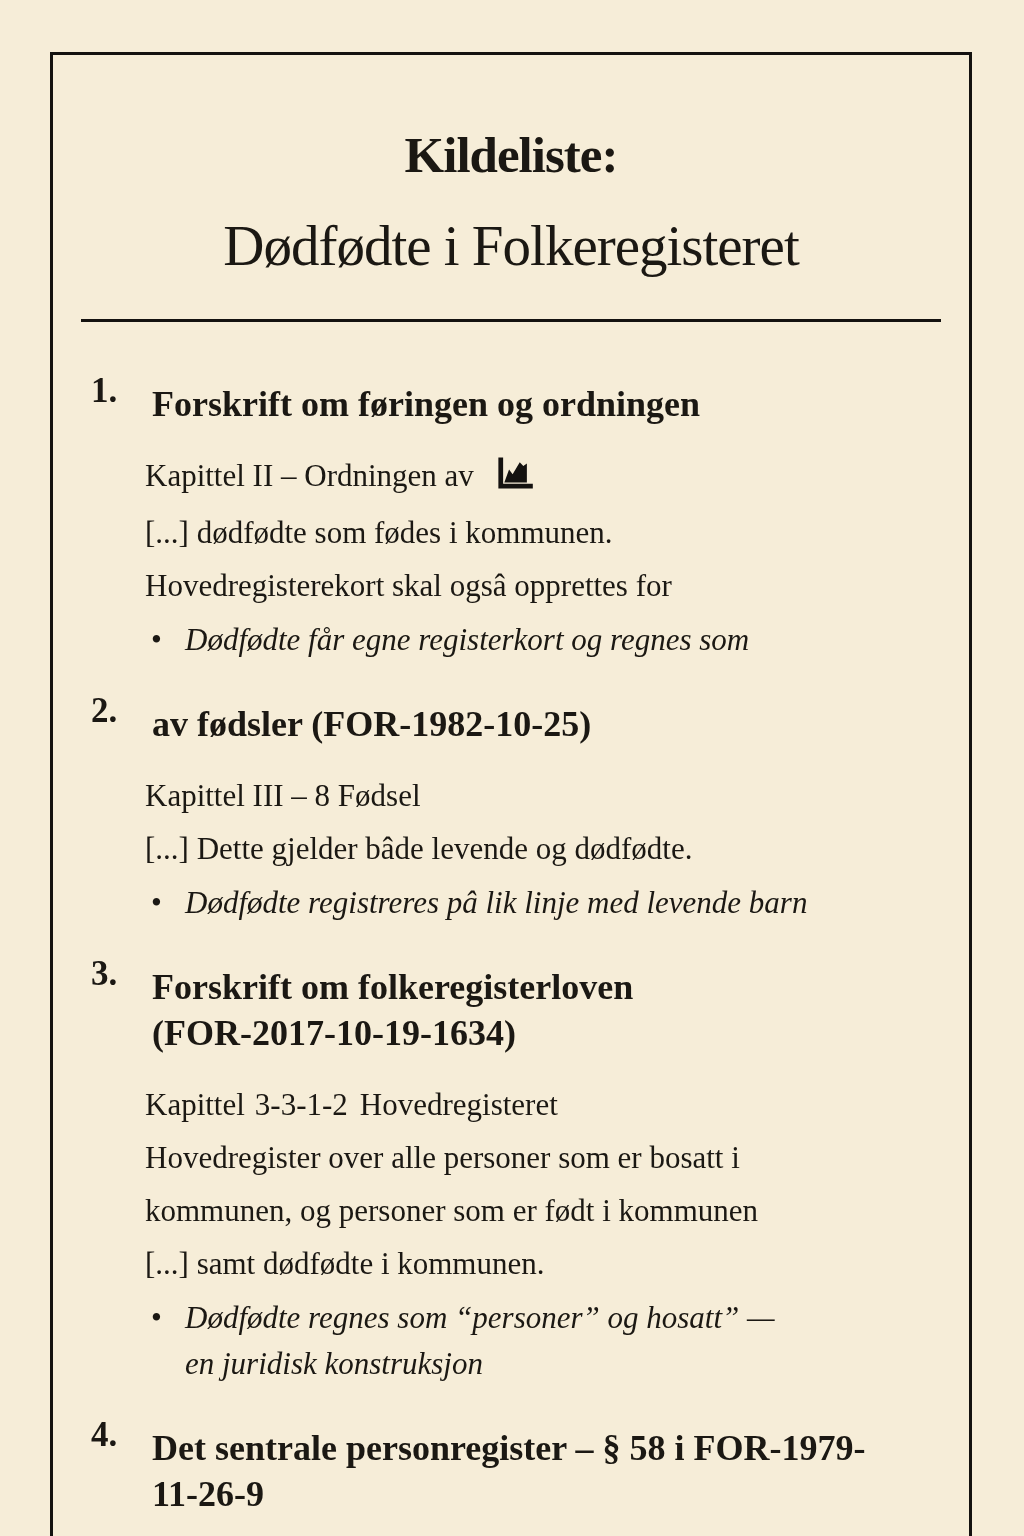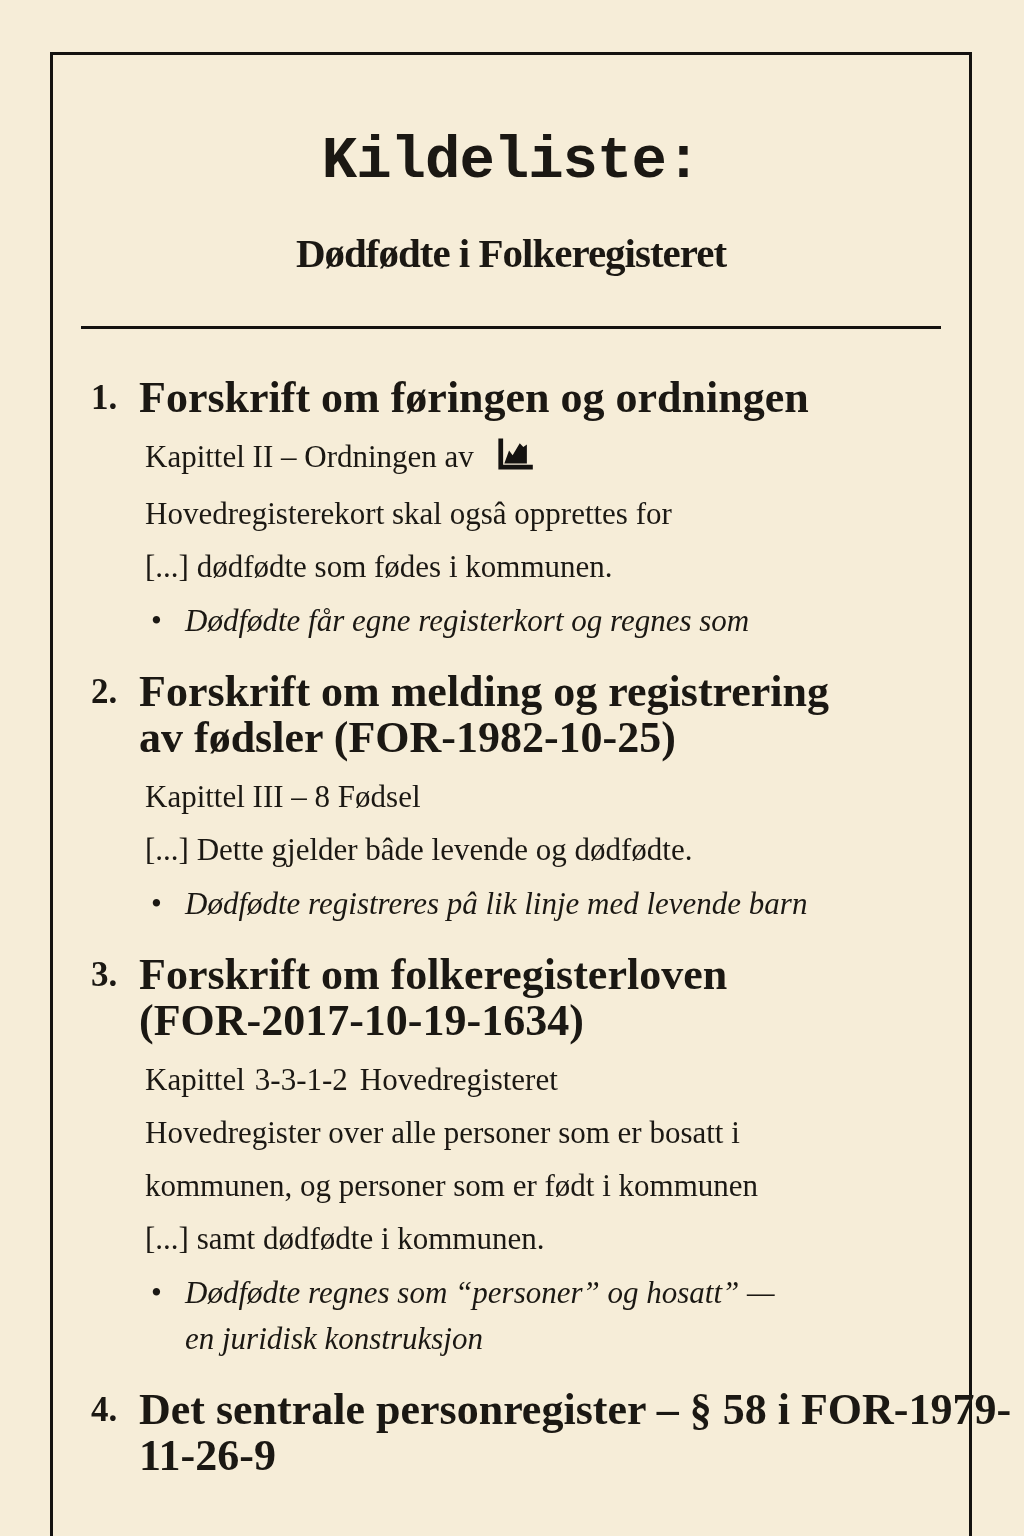--- a/index.html
+++ b/index.html
@@ -14,43 +14,42 @@
   .frame {
     position: absolute;
     left: 50px; top: 52px;
     width: 922px; height: 1620px;
     border: 3px solid #141210;
     border-bottom: none;
     box-sizing: border-box;
   }
   .title-block { text-align: center; padding-top: 52px; }
   .title-line1 {
-    margin: 15px;
-    font-size: 59px; font-weight: 700; line-height: 80px;
+    margin: 8px;
+    font-size: 51px; font-weight: 700; line-height: 80px;
     letter-spacing: -1px;
-    font-family: Liberation Mono, monospace;
   }
   .title-line2 {
     margin: 16px;
-    font-size: 41px; font-weight: 700; line-height: 70px;
+    font-size: 57px; font-weight: 400; line-height: 70px;
     letter-spacing: -1px;
   }
   .divider {
     border: none;
     border-top: 3px solid #141210;
     margin: 38px 28px 26px 28px;
   }
   .items { padding: 20px 16px 0 38px; }
   .item { margin-bottom: 25px; }
   .item-heading { display: flex; }
   .num {
     flex: 0 0 48px;
     font-size: 35px; font-weight: 700; line-height: 46px;
   }
-  .heading-lines { margin: 0; font-size: 44px; font-weight: 700; }
+  .heading-lines { margin: 13px; font-size: 36px; font-weight: 700; }
   .heading-lines .line { display: block; line-height: 46px; white-space: nowrap; }
   .item-body { margin-left: 48px; margin-top: 12px; }
   .body-line {
     margin: 6px;
     font-size: 31px; line-height: 47px;
     white-space: nowrap;
   }
   .kapittel-strong { font-weight: 400; margin: 0 12px 0 10px; }
   .chart-icon { display: inline-block; vertical-align: -4px; margin-left: 22px; color: #141210; }
   .bullet { display: flex; margin-top: 8px; }
@@ -78,36 +77,35 @@
           <span class="num">1.</span>
           <h2 class="heading-lines">
             <span class="line">Forskrift om føringen og ordningen</span>
           </h2>
         </div>
         <div class="item-body">
           <p class="body-line"><span>Kapittel II – Ordningen av</span><span class="chart-icon"><svg width="38" height="34" viewBox="0 0 32 28" aria-hidden="true">
                   <path d="M4 1 v24 h27" fill="none" stroke="currentColor" stroke-width="4"></path>
                   <path d="M7 22 L11 11 L14 15 L20 5 L23 8 L26 6 L26 22 Z" fill="currentColor"></path>
                 </svg></span></p>
+          <p class="body-line">[...] dødfødte som fødes i kommunen.</p>
           <p class="body-line">Hovedregisterekort skal ogsâ opprettes for</p>
-          <p class="body-line">[...] dødfødte som fødes i kommunen.</p>
           <div class="bullet">
             <span class="dot">•</span>
             <div class="bullet-text">
               <span class="line">Dødfødte får egne registerkort og regnes som</span>
             </div>
           </div>
         </div>
       </section>
 
       <section class="item">
         <div class="item-heading">
           <span class="num">2.</span>
           <h2 class="heading-lines">
-            <span class="line">Forskrift om melding og registrering</span>
             <span class="line">av fødsler (FOR-1982-10-25)</span>
           </h2>
         </div>
         <div class="item-body">
           <p class="body-line">Kapittel III – 8 Fødsel</p>
           <p class="body-line">[...] Dette gjelder bâde levende og dødfødte.</p>
           <div class="bullet">
             <span class="dot">•</span>
             <div class="bullet-text">
               <span class="line">Dødfødte registreres pâ lik linje med levende barn</span>

